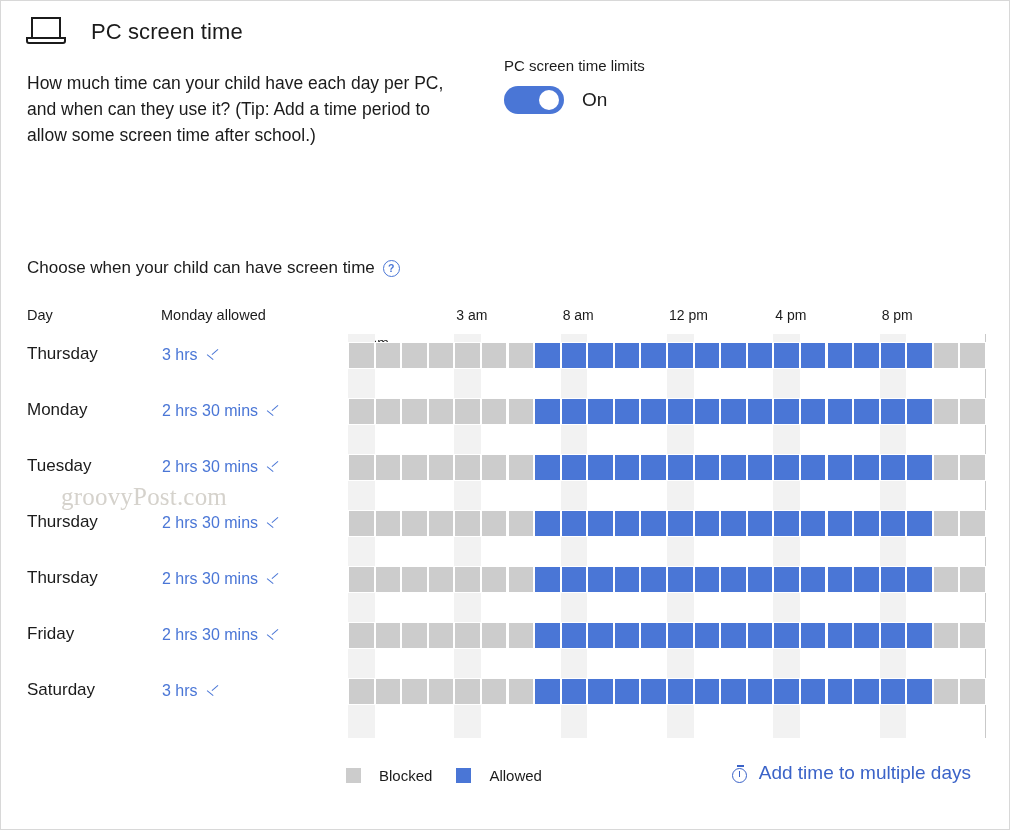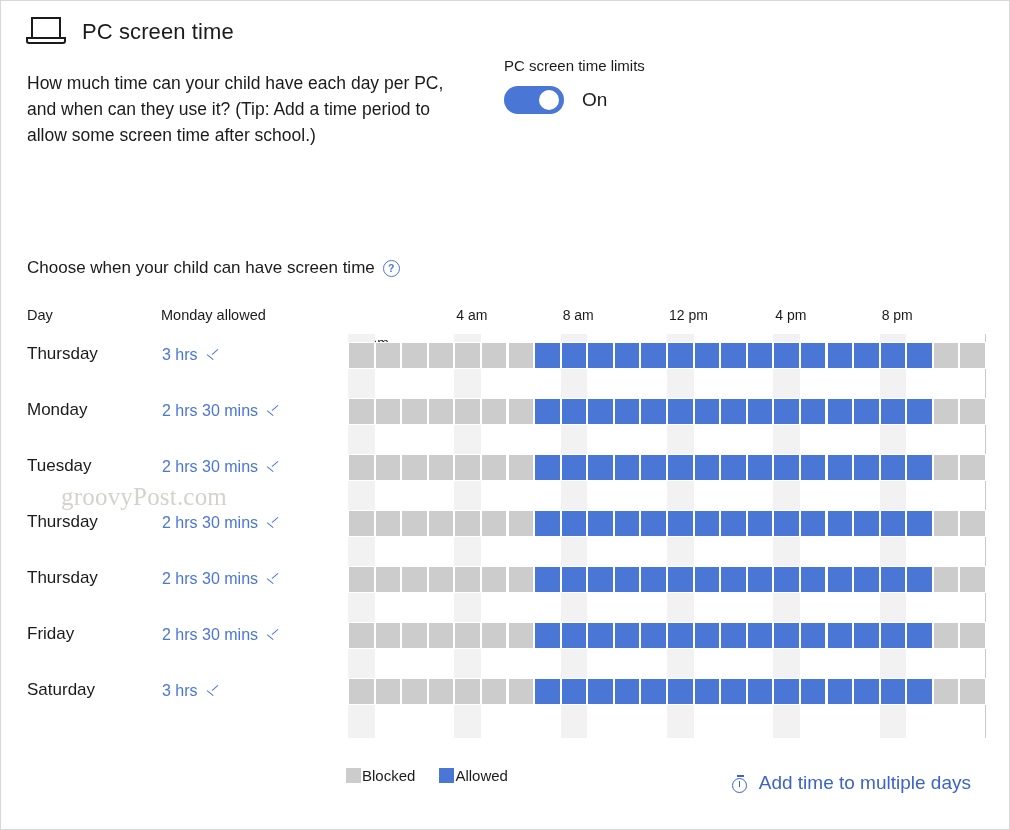--- a/index.html
+++ b/index.html
@@ -21,21 +21,21 @@
   .laptop-icon .screen{
     position:absolute;left:5px;top:2px;width:30px;height:21px;
     border:2px solid #1b1b1b;border-bottom:none;box-sizing:border-box;
   }
   .laptop-icon .base{
     position:absolute;left:0px;top:22px;width:40px;height:7px;
     border:2px solid #1b1b1b;box-sizing:border-box;
     border-radius:0 0 3px 3px;
     background:#fff;
   }
-  .page-title{font-size:22px;font-weight:400;color:#1b1b1b;margin-left:12px;letter-spacing:.1px;}
+  .page-title{font-size:22px;font-weight:400;color:#1b1b1b;margin-left:21px;letter-spacing:.1px;}
 
   
   .desc{
     position:absolute;left:26px;top:69px;width:425px;
     font-size:17.5px;line-height:26px;color:#1b1b1b;
   }
 
   
   .toggle-block{position:absolute;left:503px;top:56px;}
   .toggle-label{font-size:15px;color:#1b1b1b;}
@@ -112,25 +112,25 @@
   }
   .chevron-down:before{left:0;transform:rotate(40deg);transform-origin:left center;}
   .chevron-down:after{left:5px;transform:rotate(-40deg);transform-origin:left center;}
 
   
   .legend{position:absolute;left:345px;top:766px;display:flex;align-items:center;}
   .legend-item{display:flex;align-items:center;margin-right:24px;}
   .swatch{width:15px;height:15px;flex:none;}
   .swatch.blocked{background:#cccccc;}
   .swatch.allowed{background:#4a76d6;}
-  .legend-text{font-size:15px;margin-left:1px;color:#1b1b1b;}
+  .legend-text{font-size:15px;margin-left:18px;color:#1b1b1b;}
 
   .add-time{
     position:absolute;right:38px;top:761px;display:flex;align-items:center;
-    color:#3b63c8;font-size:19px;cursor:pointer;margin-top:10px;
+    color:#3b63c8;font-size:19px;cursor:pointer;
   }
   .timer-icon{
     width:19px;height:19px;position:relative;margin-right:9px;flex:none;
   }
   .timer-icon .ring{
     position:absolute;left:1px;top:4px;width:15px;height:15px;border-radius:50%;
     border:1.5px solid #3b63c8;box-sizing:border-box;
   }
   .timer-icon .top{
     position:absolute;left:6px;top:1px;width:7px;height:2px;background:#3b63c8;
@@ -174,21 +174,21 @@
   <div class="choose">
     <span>Choose when your child can have screen time</span>
     <span class="help-icon">?</span>
   </div>
 
   <div class="th th-day">Day</div>
   <div class="th th-hours">Monday allowed</div>
 
   <div class="time-axis" id="time-axis">
       <span class="time-tick" style="left: 2px; margin-top: 28px;">12 am</span>
-      <span class="time-tick" style="left: 108.333px;">4 am</span>
+      <span class="time-tick" style="left: 108.333px;">3 am</span>
       <span class="time-tick" style="left: 214.667px;">8 am</span>
       <span class="time-tick" style="left: 321px;">12 pm</span>
       <span class="time-tick" style="left: 427.333px;">4 pm</span>
       <span class="time-tick" style="left: 533.667px;">8 pm</span>
     </div>
 
   <div class="grid-area" id="grid-area">
     <div class="grid-border-left"></div>
     <div class="grid-border-right"></div>
   <div class="band" style="left: 0px; width: 26.5833px;"></div>

